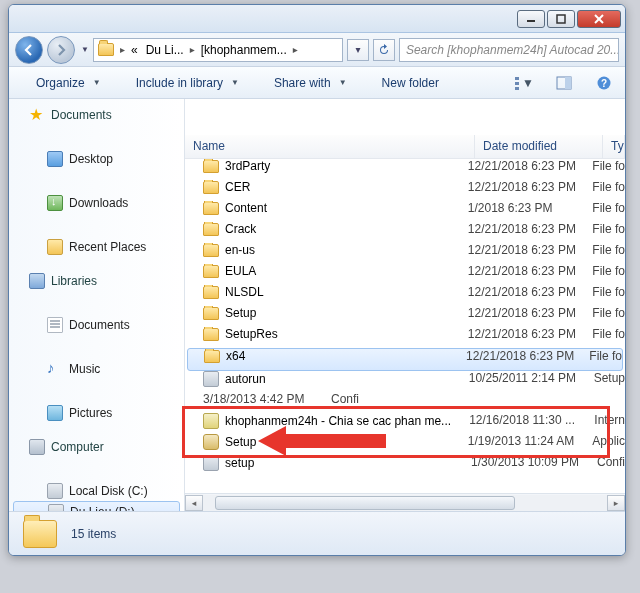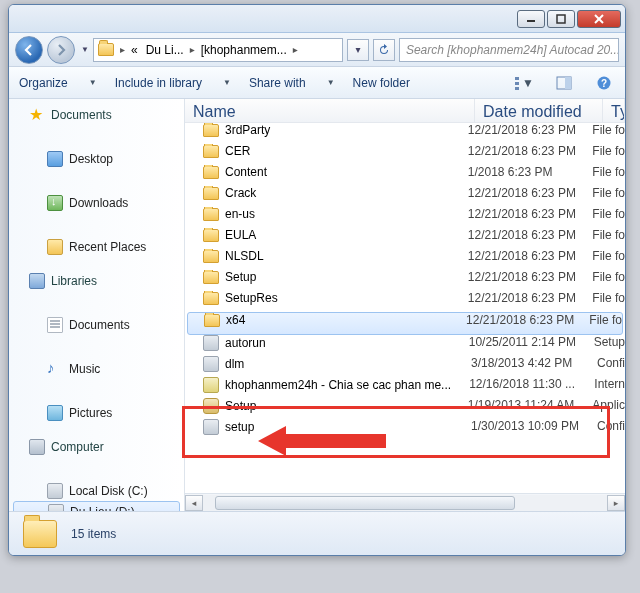--- a/index.html
+++ b/index.html
@@ -61,21 +61,21 @@
     flex: 1; height: 24px; border: 1px solid #a3b4c9; background: #fff;
     display: flex; align-items: center; padding: 0 6px; color: #888; font-style: italic;
     overflow: hidden; white-space: nowrap;
   }
   
   .toolbar {
     height: 32px; background: linear-gradient(#fafdff, #e7eff8);
     display: flex; align-items: center; padding: 0 10px; gap: 18px;
     border-bottom: 1px solid #cdd8e6; color: #1a3c6e;
   }
-  .tool { display: flex; align-items: center; gap: 21px; }
+  .tool { display: flex; align-items: center; gap: 8px; margin-left: 17px; }
   .tool .dd { font-size: 8px; color: #456; }
   .tool-spacer { flex: 1; }
   .tool-icon { width: 22px; height: 20px; border: 1px solid transparent; display: flex; align-items: center; justify-content: center; color: #456; }
   
   .body { flex: 1; display: flex; overflow: hidden; background: #fff; }
   .sidebar {
     width: 176px; border-right: 1px solid #dde4ec; background: linear-gradient(90deg, #f5f9fd, #fff);
     overflow-y: auto; padding: 6px 0;
   }
   .side-group { margin-bottom: 14px; }
@@ -102,21 +102,21 @@
   .ico-drive { background: linear-gradient(#e9edf2,#c3ccd6); border: 1px solid #9aa3af; border-radius: 2px; }
   .ico-dvd { background: radial-gradient(circle,#fff 20%, #c9d3e0 60%); border: 1px solid #9aa3af; border-radius: 50%; }
   .ico-net { color: #4f86c2; font-size: 14px; line-height: 16px; }
   .ico-ini { background: linear-gradient(#e9edf2,#c3ccd6); border: 1px solid #9aa3af; border-radius: 2px; }
   .ico-url { background: linear-gradient(#f5f0c8,#e0d37a); border: 1px solid #b8a850; border-radius: 2px; }
   .ico-setup { background: linear-gradient(#f4e8c2,#d9bc6a); border: 1px solid #b89840; border-radius: 3px; }
   
   .filelist { flex: 1; display: flex; flex-direction: column; overflow: hidden; }
   .cols {
     display: flex; height: 24px; border-bottom: 1px solid #e4e8ee; background: linear-gradient(#fdfdfd,#f0f3f7);
-    color: #2a4c80; font-size: 16px;
+    color: #2a4c80; font-size: 12px; margin-top: 36px;
   }
   .col { padding: 4px 8px; border-right: 1px solid #e4e8ee; overflow: hidden; white-space: nowrap; }
   .c-name { width: 290px; }
   .c-date { width: 128px; }
   .c-type { flex: 1; }
   .rows { flex: 1; overflow-y: hidden; overflow-x: auto; position: relative; }
   .row {
     display: flex; align-items: flex-start; height: 21px; padding-left: 18px;
     white-space: nowrap;
   }
@@ -412,24 +412,20 @@
             </div>
             <div class="row">
               <div class="nm">
                 <span class="ico ico-ini"></span>
                 <span>autorun</span>
               </div>
               <div class="dt">10/25/2011 2:14 PM</div>
               <div class="tp">Setup</div>
             </div>
             <div class="row">
-              <div class="nm">
-                <span class="ico ico-ini"></span>
-                <span>dlm</span>
-              </div>
               <div class="dt">3/18/2013 4:42 PM</div>
               <div class="tp">Confi</div>
             </div>
             <div class="row">
               <div class="nm">
                 <span class="ico ico-url"></span>
                 <span>khophanmem24h - Chia se cac phan me...</span>
               </div>
               <div class="dt">12/16/2018 11:30 ...</div>
               <div class="tp">Intern</div>

